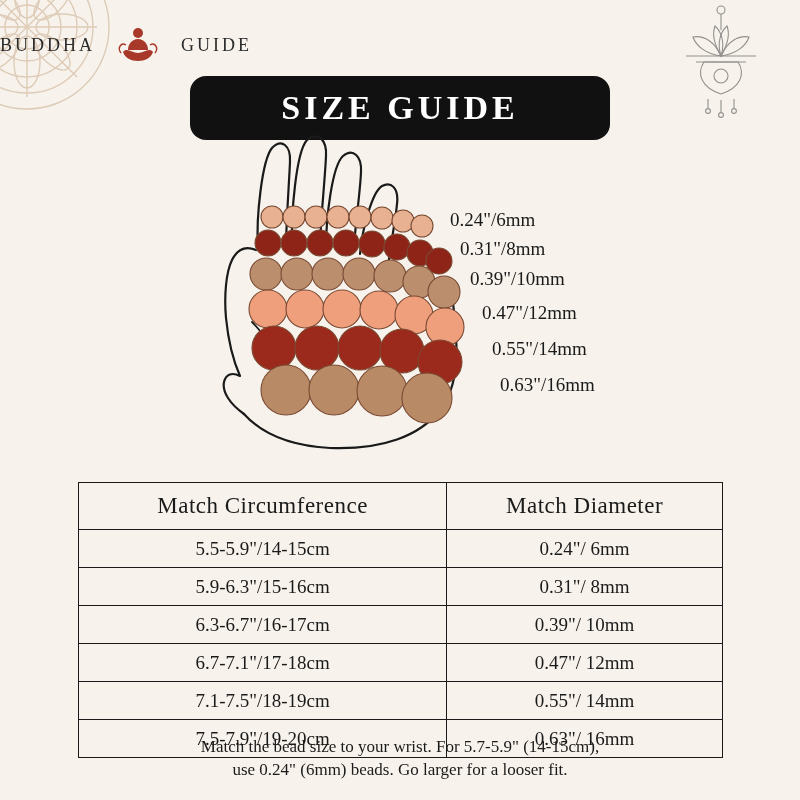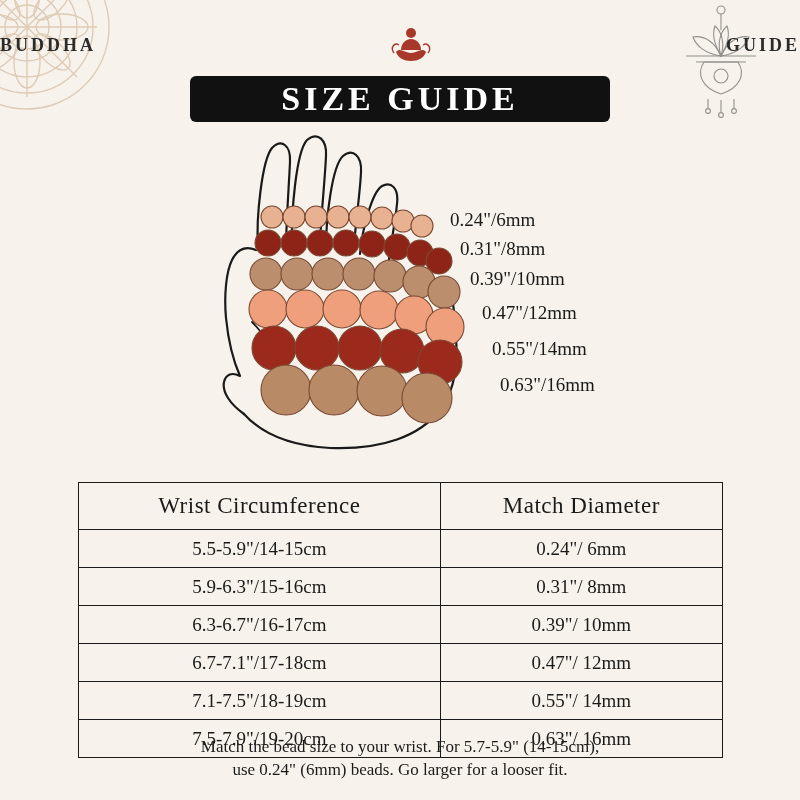--- a/index.html
+++ b/index.html
@@ -37,40 +37,40 @@
   }
 
   
   .brand {
     position: absolute;
     top: 22px;
     left: 0;
     width: 100%;
     display: flex;
     align-items: center;
-    justify-content: space-between;
+    justify-content: flex-start;
     gap: 20px;
     letter-spacing: 3px;
     font-size: 18px;
-    font-weight: bold;
+    font-weight: normal;
     color: #2b2b2b;
   }
   .brand .word { font-family: "Liberation Serif", serif; }
   .brand .logo { width: 46px; height: 46px; }
 
   
   .title-banner {
     position: absolute;
     top: 76px;
     left: 50%;
     transform: translateX(-50%);
     width: 420px;
-    height: 46px;
+    height: 64px;
     background: #111111;
-    border-radius: 6px;
+    border-radius: 16px;
     display: flex;
     align-items: center;
     justify-content: center;
   }
   .title-banner .title {
     color: #ffffff;
     font-size: 34px;
     font-weight: bold;
     letter-spacing: 4px;
     font-family: "Liberation Serif", serif;
@@ -301,21 +301,21 @@
   <div class="bead-label" style="left:460px; top:112px;">0.31"/8mm</div>
   <div class="bead-label" style="left:470px; top:142px;">0.39"/10mm</div>
   <div class="bead-label" style="left:482px; top:176px;">0.47"/12mm</div>
   <div class="bead-label" style="left:492px; top:212px;">0.55"/14mm</div>
   <div class="bead-label" style="left:500px; top:248px;">0.63"/16mm</div>
 </div>
 
 <table class="size-table">
   <thead>
     <tr>
-      <th>Wrist Circumference</th>
+      <th>Match Circumference</th>
       <th>Match Diameter</th>
     </tr>
   </thead>
   <tbody>
     <tr>
       <td>5.5-5.9"/14-15cm</td>
       <td>0.24"/ 6mm</td>
     </tr>
     <tr>
       <td>5.9-6.3"/15-16cm</td>

